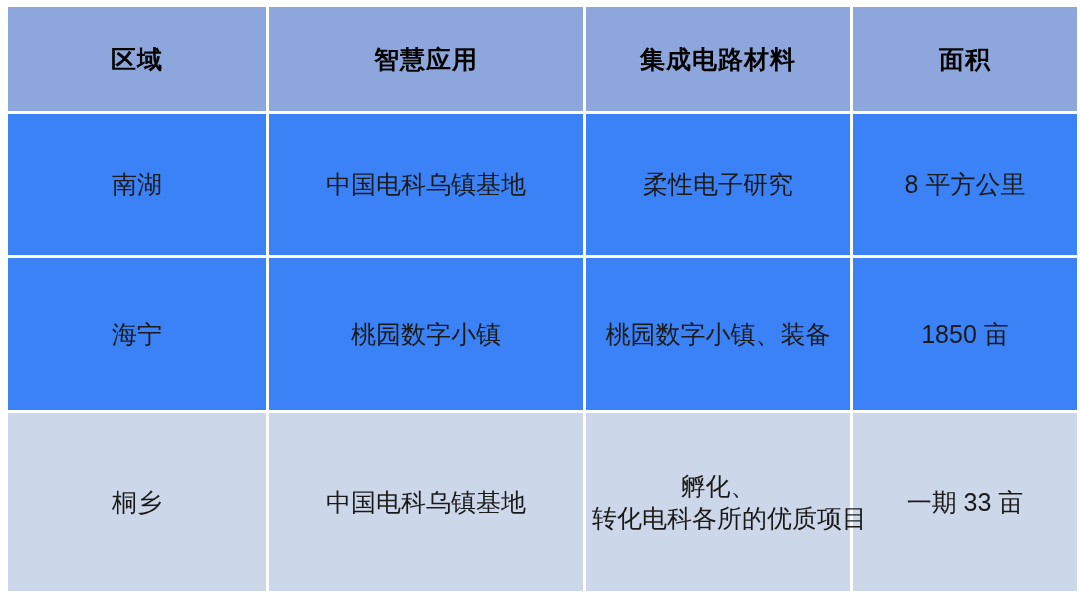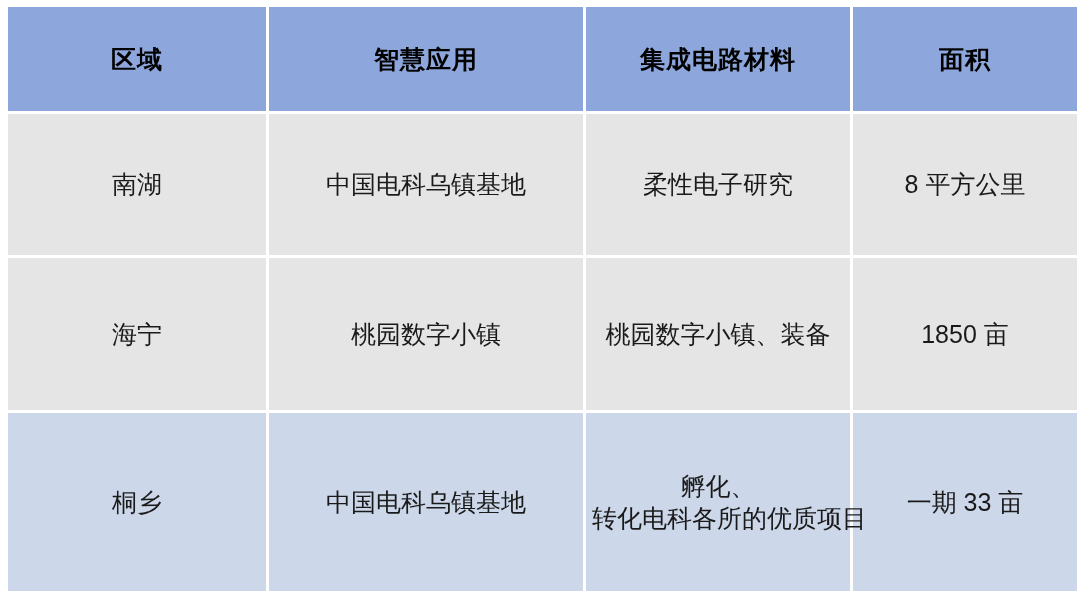--- a/index.html
+++ b/index.html
@@ -52,21 +52,21 @@
   thead tr.header-row th {
     background: #8da7dc;
     color: #000000;
     font-weight: bold;
     font-size: 25px;
     height: 84px;
     letter-spacing: 1px;
   }
 
   
-  tbody tr.row-odd  td { background: #e5e5e5; }
+  tbody tr.row-odd  td { background: #3b82f6; }
   tbody tr.row-even td { background: #ccd7e9; }
 
   tbody td {
     font-size: 25px;
     font-weight: normal;
   }
 
   tbody tr.r1 td { height: 108px; }
   tbody tr.r2 td { height: 115px; }
   tbody tr.r3 td { height: 118px; }

